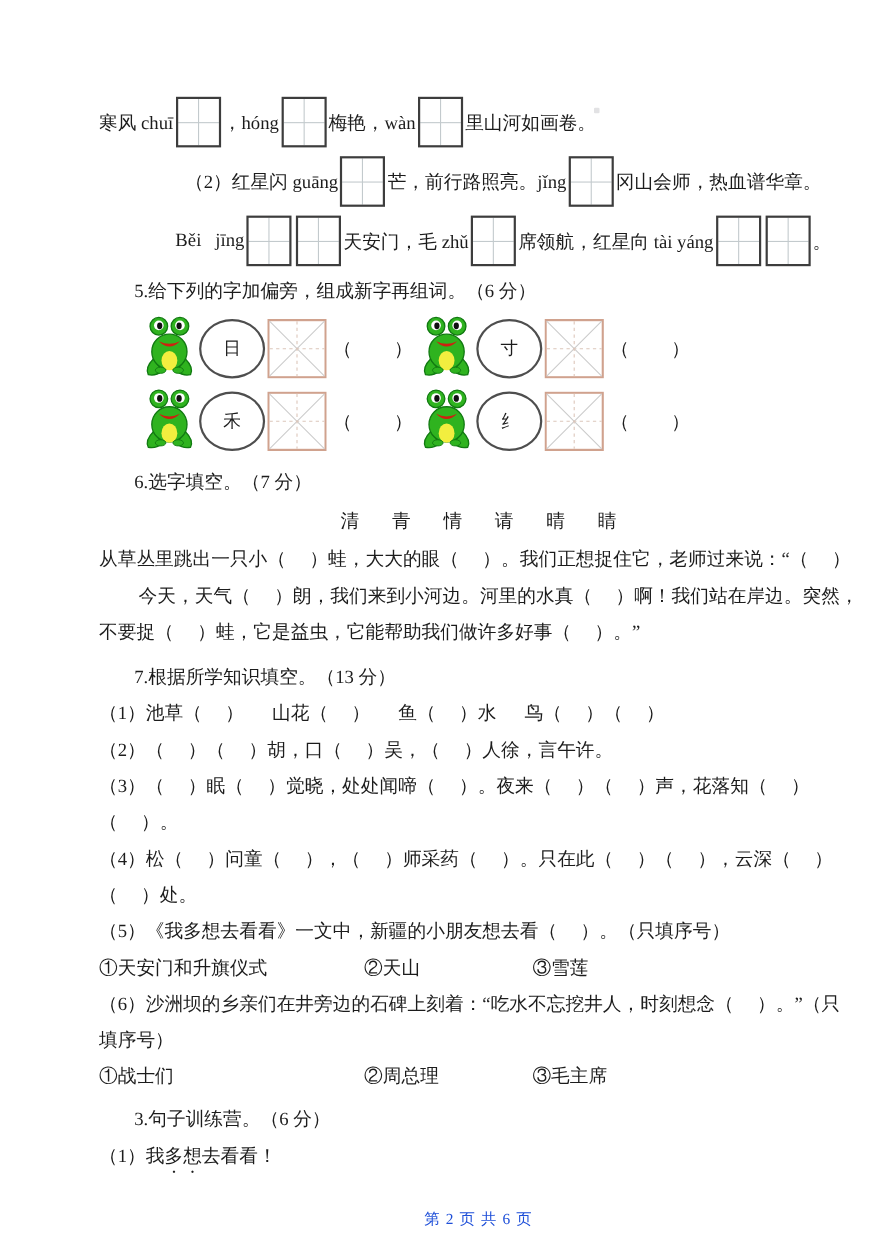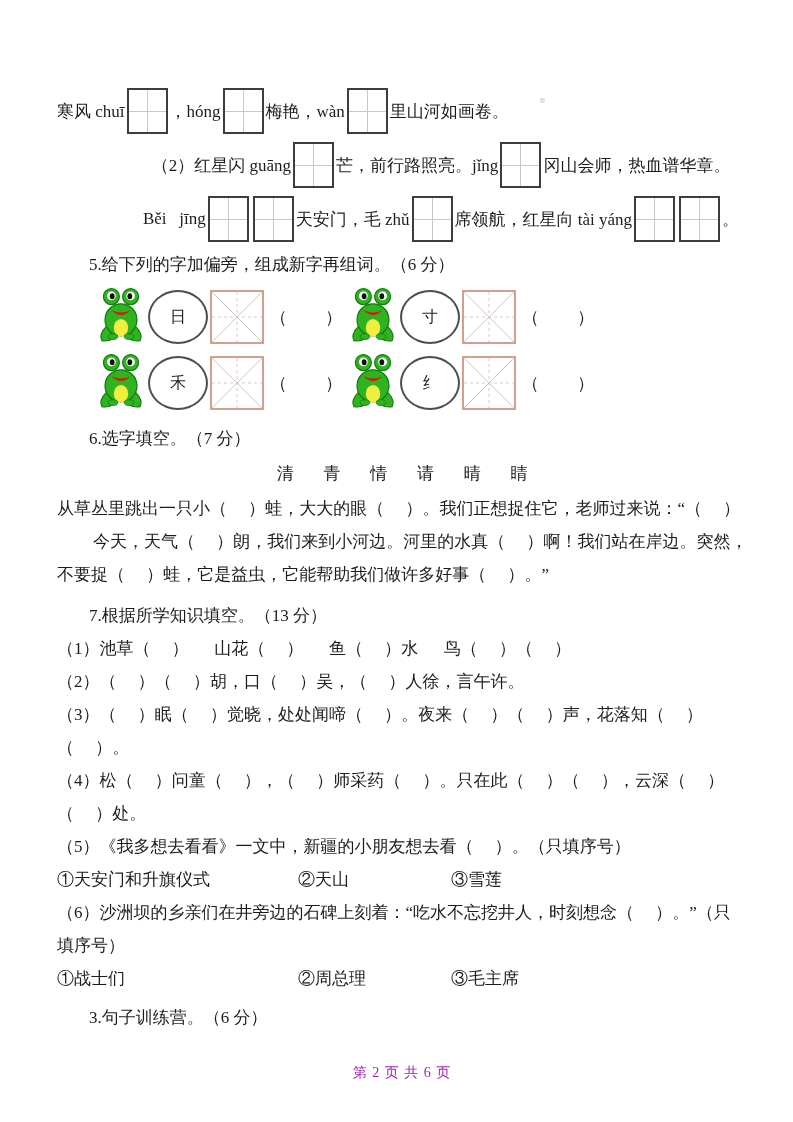--- a/index.html
+++ b/index.html
@@ -1,21 +1,21 @@
 <!DOCTYPE html>
 <html><head>
 <meta charset="utf-8">
 <style>
   html,body{margin:0;padding:0;background:#ffffff;}
   .page{
     position:relative;
     width:793px;height:1122px;
     background:#ffffff;
     box-sizing:border-box;
-    padding:88px 0 0 57px;
+    padding:88px 0 0 90px;
     font-family:"Liberation Serif","DejaVu Serif",serif;
     font-size:17px;
     color:#1c1c1c;
     overflow:hidden;
   }
   .ind{margin-left:32px;justify-content:center;}
   .pline{line-height:33px;margin:0;white-space:pre;}
   .ti{padding-left:36px;}
 
   
@@ -50,21 +50,21 @@
   .oc1{display:inline-block;width:241px;}
   .oc2{display:inline-block;width:153px;}
 
   .emph{
     -webkit-text-emphasis:filled dot #1c1c1c;
     -webkit-text-emphasis-position:under;
     text-emphasis:filled dot #1c1c1c;
     text-emphasis-position:under left;
   }
 
-  .footer{width:690px;text-align:center;font-size:14px;letter-spacing:1px;margin-top:30px;color:#a21caf;}
+  .footer{width:690px;text-align:center;font-size:14px;letter-spacing:1px;margin-top:30px;color:#1d4ed8;}
   .speck{position:absolute;left:540px;top:98px;width:5px;height:5px;background:#e2e2e4;border-radius:1px;}
 </style>
 </head>
 <body>
 
 <div class="page">
   <div class="speck"></div>
 
   <div class="boxline">
     <span>寒风 chuī</span>
@@ -235,15 +235,16 @@
   <p class="pline">（     ）。</p>
   <p class="pline ind">（4）松（     ）问童（     ），（     ）师采药（     ）。只在此（     ）（     ），云深（     ）</p>
   <p class="pline">（     ）处。</p>
   <p class="pline ind">（5）《我多想去看看》一文中，新疆的小朋友想去看（     ）。（只填序号）</p>
   <p class="pline ind"><span class="oc1">①天安门和升旗仪式</span><span class="oc2">②天山</span><span>③雪莲</span></p>
   <p class="pline ind">（6）沙洲坝的乡亲们在井旁边的石碑上刻着：“吃水不忘挖井人，时刻想念（     ）。”（只</p>
   <p class="pline">填序号）</p>
   <p class="pline ind"><span class="oc1">①战士们</span><span class="oc2">②周总理</span><span>③毛主席</span></p>
 
   <p class="sec-title mt6">3.句子训练营。（6 分）</p>
+  <p class="pline ind"><span>（1）我</span><span class="emph">多想</span><span>去看看！</span></p>
 
   <div class="footer">第 2 页 共 6 页</div>
 </div>
 
 </body></html>

